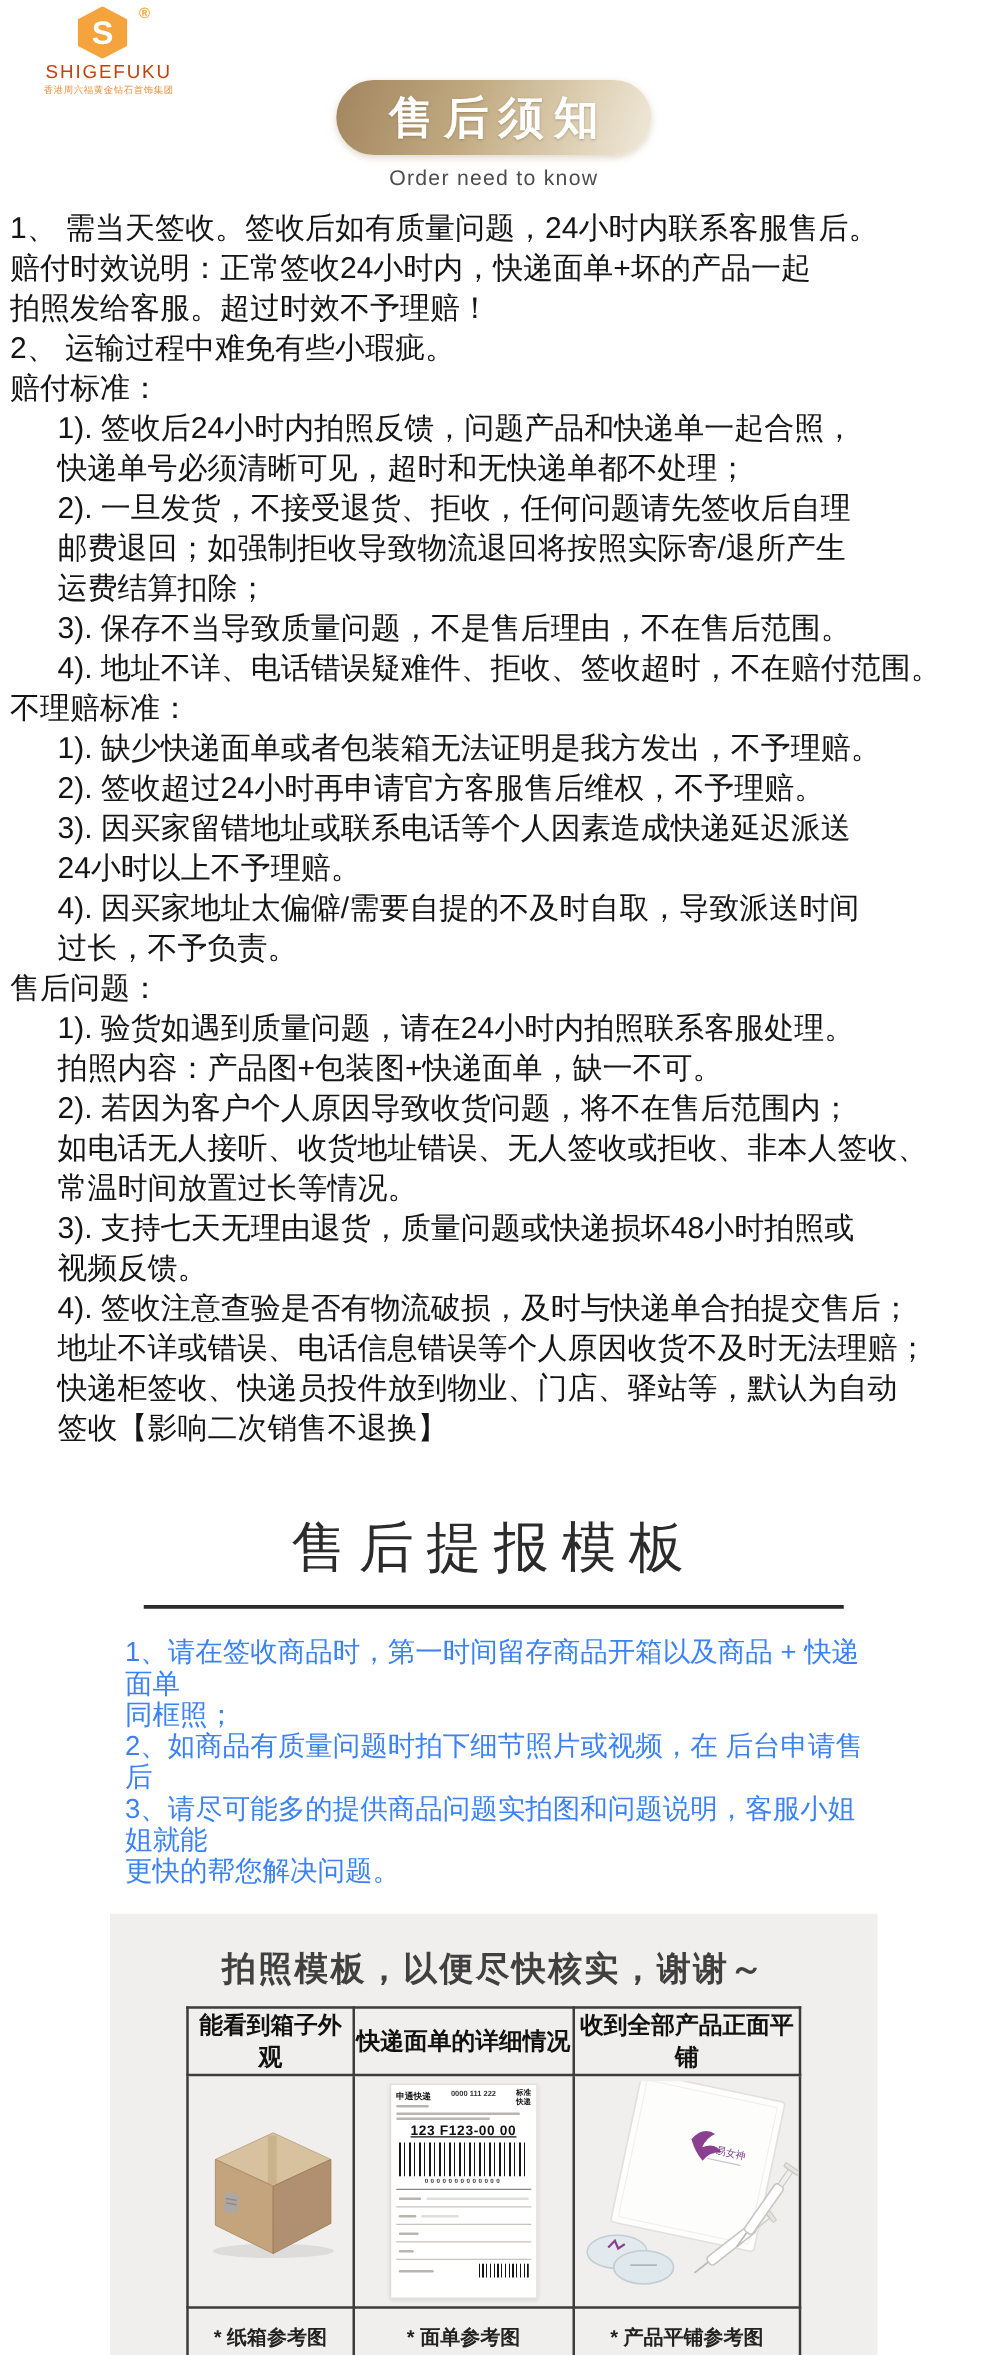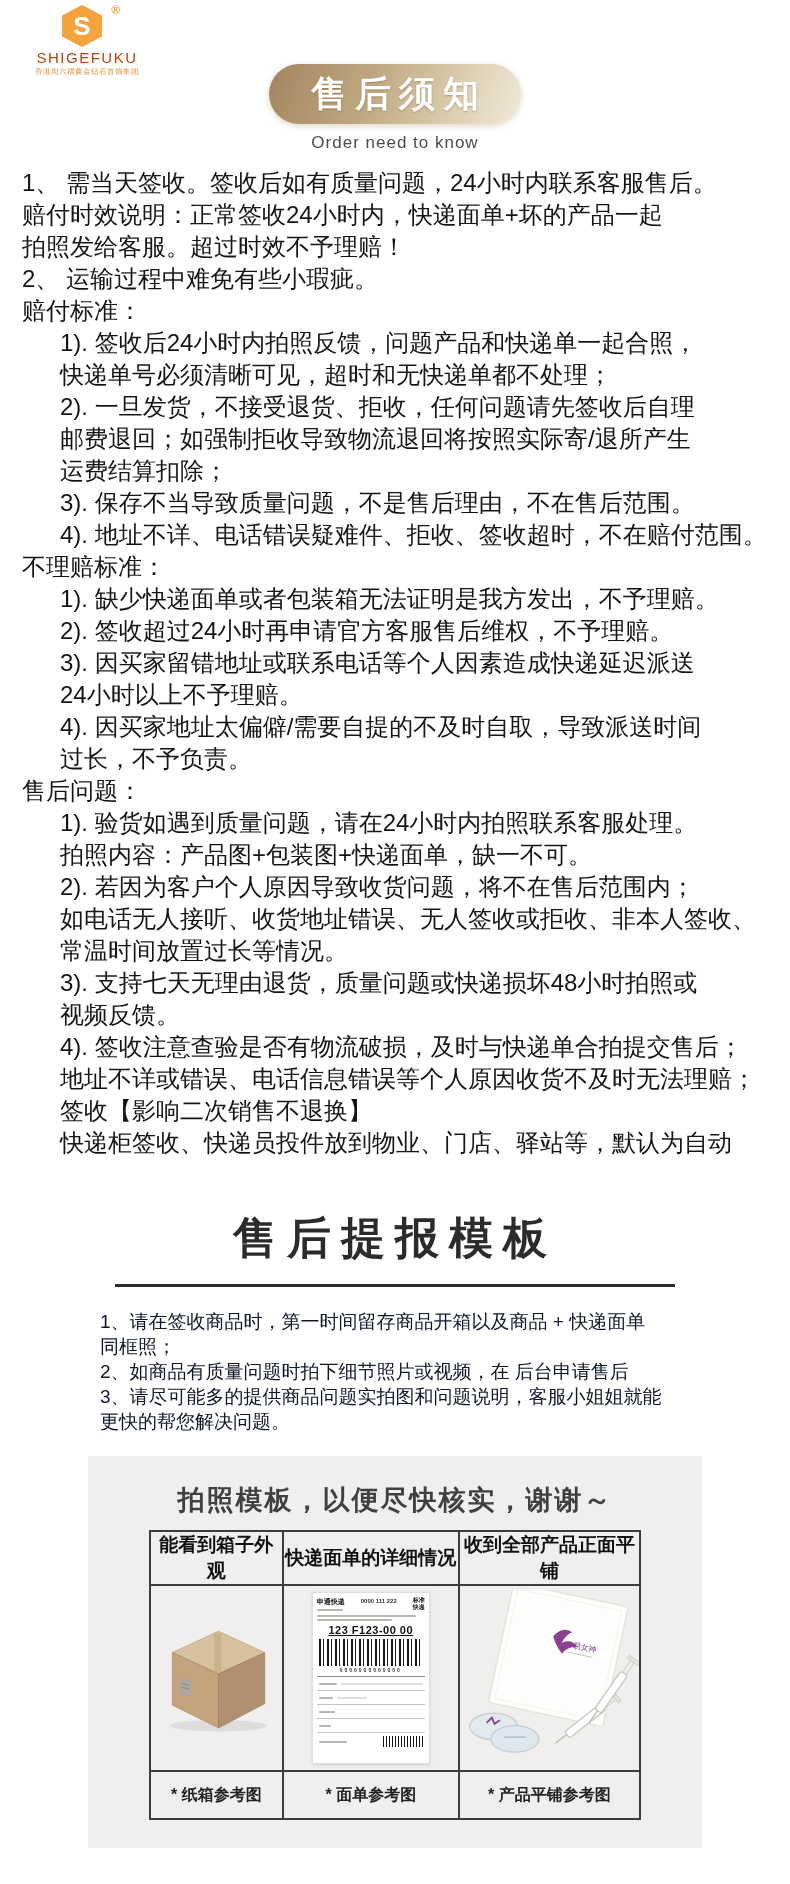--- a/index.html
+++ b/index.html
@@ -21,29 +21,29 @@
   .header-center{width:660px;margin:0 auto;text-align:center;}
   .pill{width:252px;height:60px;margin:64px auto 0;border-radius:31px;
         background:linear-gradient(110deg,#a2855f 0%,#bfa87f 40%,#e0d3b8 78%,#f0e9da 100%);
         display:flex;align-items:center;justify-content:center;
         box-shadow:0 2px 6px rgba(160,135,95,.35);}
   .pill span{color:#fff;font-size:36px;font-weight:bold;letter-spacing:8px;text-indent:8px;
              text-shadow:0 1px 2px rgba(120,95,60,.45);}
   .subtitle{margin-top:9px;color:#4c4c4c;font-size:17px;letter-spacing:1px;font-weight:500;}
 
   
-  .notice{margin:14px 0 0 22px;width:680px;font-size:24px;line-height:32px;font-weight:500;}
+  .notice{margin:14px 0 0 8px;width:680px;font-size:24px;line-height:32px;font-weight:500;}
   .nline{white-space:nowrap;}
   .nline.lv1{padding-left:38px;}
 
   
-  .rt-title{margin-top:50px;text-align:center;font-size:44px;font-weight:700;
+  .rt-title{margin-top:50px;text-align:center;font-size:44px;font-weight:400;
             letter-spacing:10px;color:#2b2b2b;}
   .rt-hr{width:560px;border:none;border-top:3px solid #2b2b2b;margin:16px auto 0;}
-  .rt-list{margin:22px 0 0 100px;width:600px;font-size:19px;line-height:25px;color:#0f172a;}
+  .rt-list{margin:22px 0 0 100px;width:600px;font-size:22px;line-height:25px;color:#3b82f6;}
 
   
   .photo-box{margin:22px 0 0 88px;width:614px;background:#f1efee;padding:26px 0 16px;}
   .pb-heading{text-align:center;font-size:27px;font-weight:bold;letter-spacing:2px;color:#404040;}
   .ptable{width:492px;margin:12px auto 12px;border-collapse:collapse;table-layout:fixed;}
   .ptable td{border:2px solid #3d3d3d;text-align:center;vertical-align:middle;padding:0;}
   .col1{width:27%;}.col2{width:36%;}.col3{width:37%;}
   .phead td{height:44px;font-size:19px;font-weight:bold;color:#111;}
   .pimgs td{height:184px;overflow:hidden;}
   .pcaps td{height:46px;font-size:16px;font-weight:bold;color:#222;}
@@ -147,23 +147,23 @@
       <div class="nline lv1">常温时间放置过长等情况。</div>
 
       <div class="nline lv1">3). 支持七天无理由退货，质量问题或快递损坏48小时拍照或</div>
 
       <div class="nline lv1">视频反馈。</div>
 
       <div class="nline lv1">4). 签收注意查验是否有物流破损，及时与快递单合拍提交售后；</div>
 
       <div class="nline lv1">地址不详或错误、电话信息错误等个人原因收货不及时无法理赔；</div>
 
+      <div class="nline lv1">快递柜签收、快递员投件放到物业、门店、驿站等，默认为自动</div>
+
       <div class="nline lv1">签收【影响二次销售不退换】</div>
-
-      <div class="nline lv1">快递柜签收、快递员投件放到物业、门店、驿站等，默认为自动</div>
     </div>
 
   <div class="rt-title">售后提报模板</div>
   <hr class="rt-hr">
   <div class="rt-list">
 
       <div class="rt-line">1、请在签收商品时，第一时间留存商品开箱以及商品 + 快递面单</div>
 
       <div class="rt-line">同框照；</div>
 

